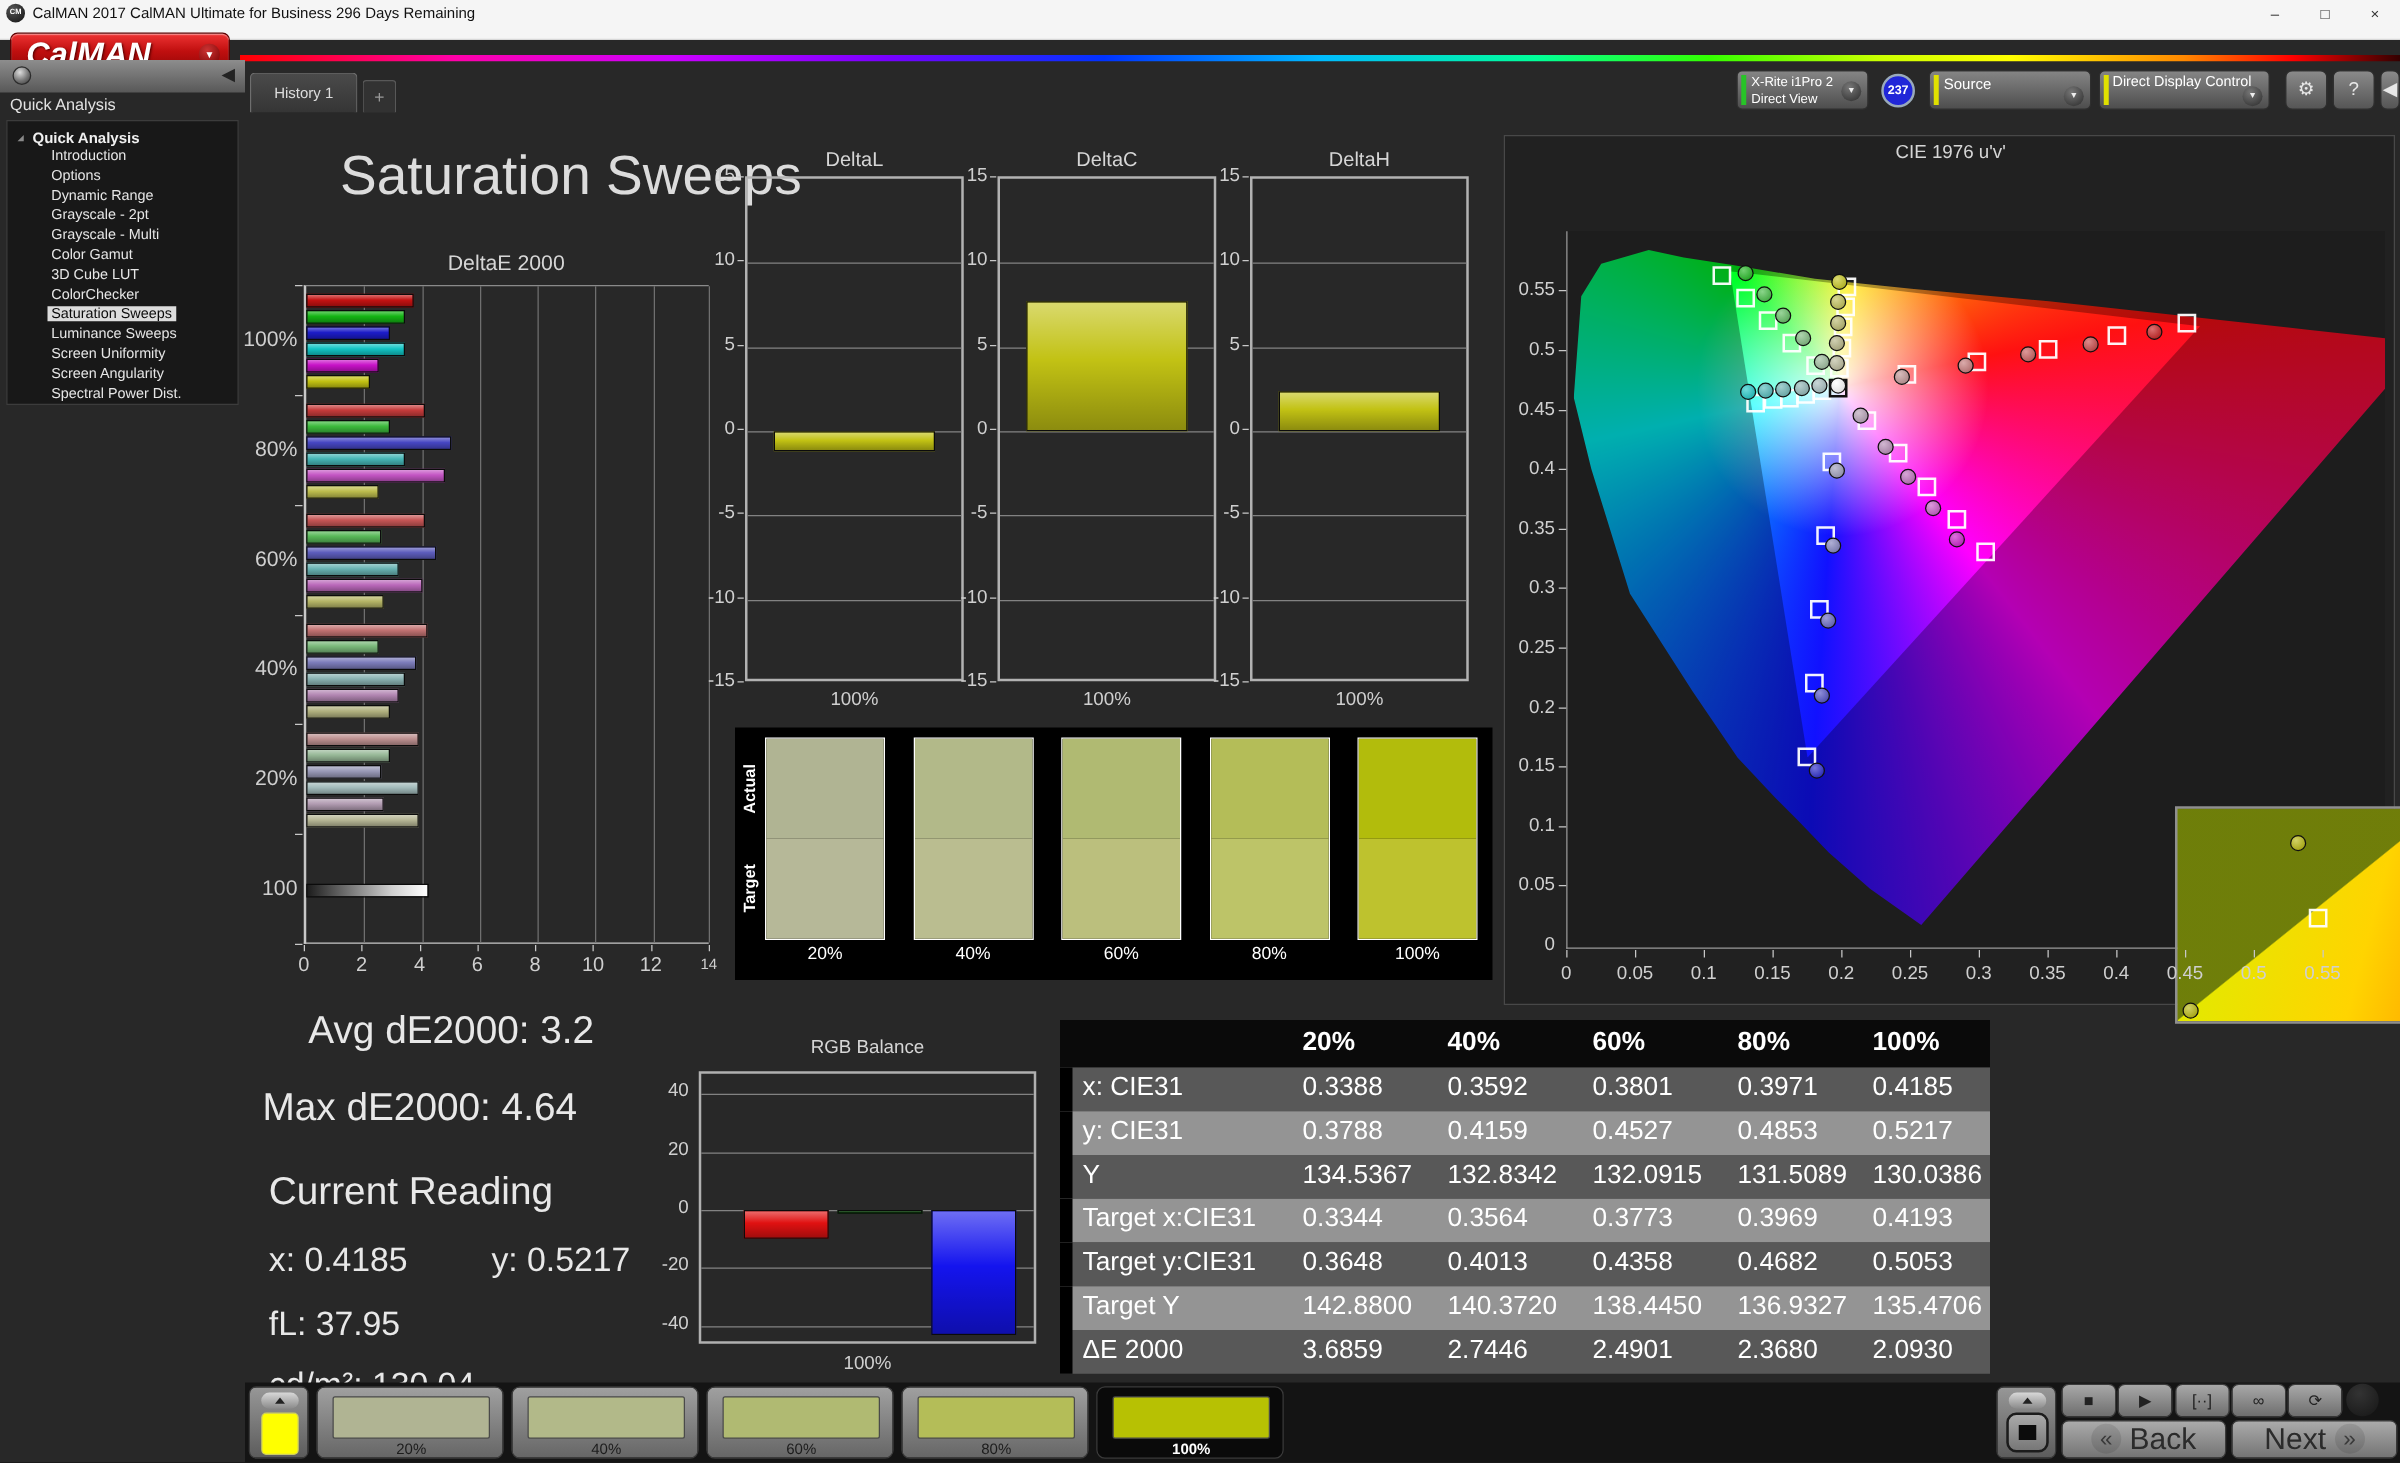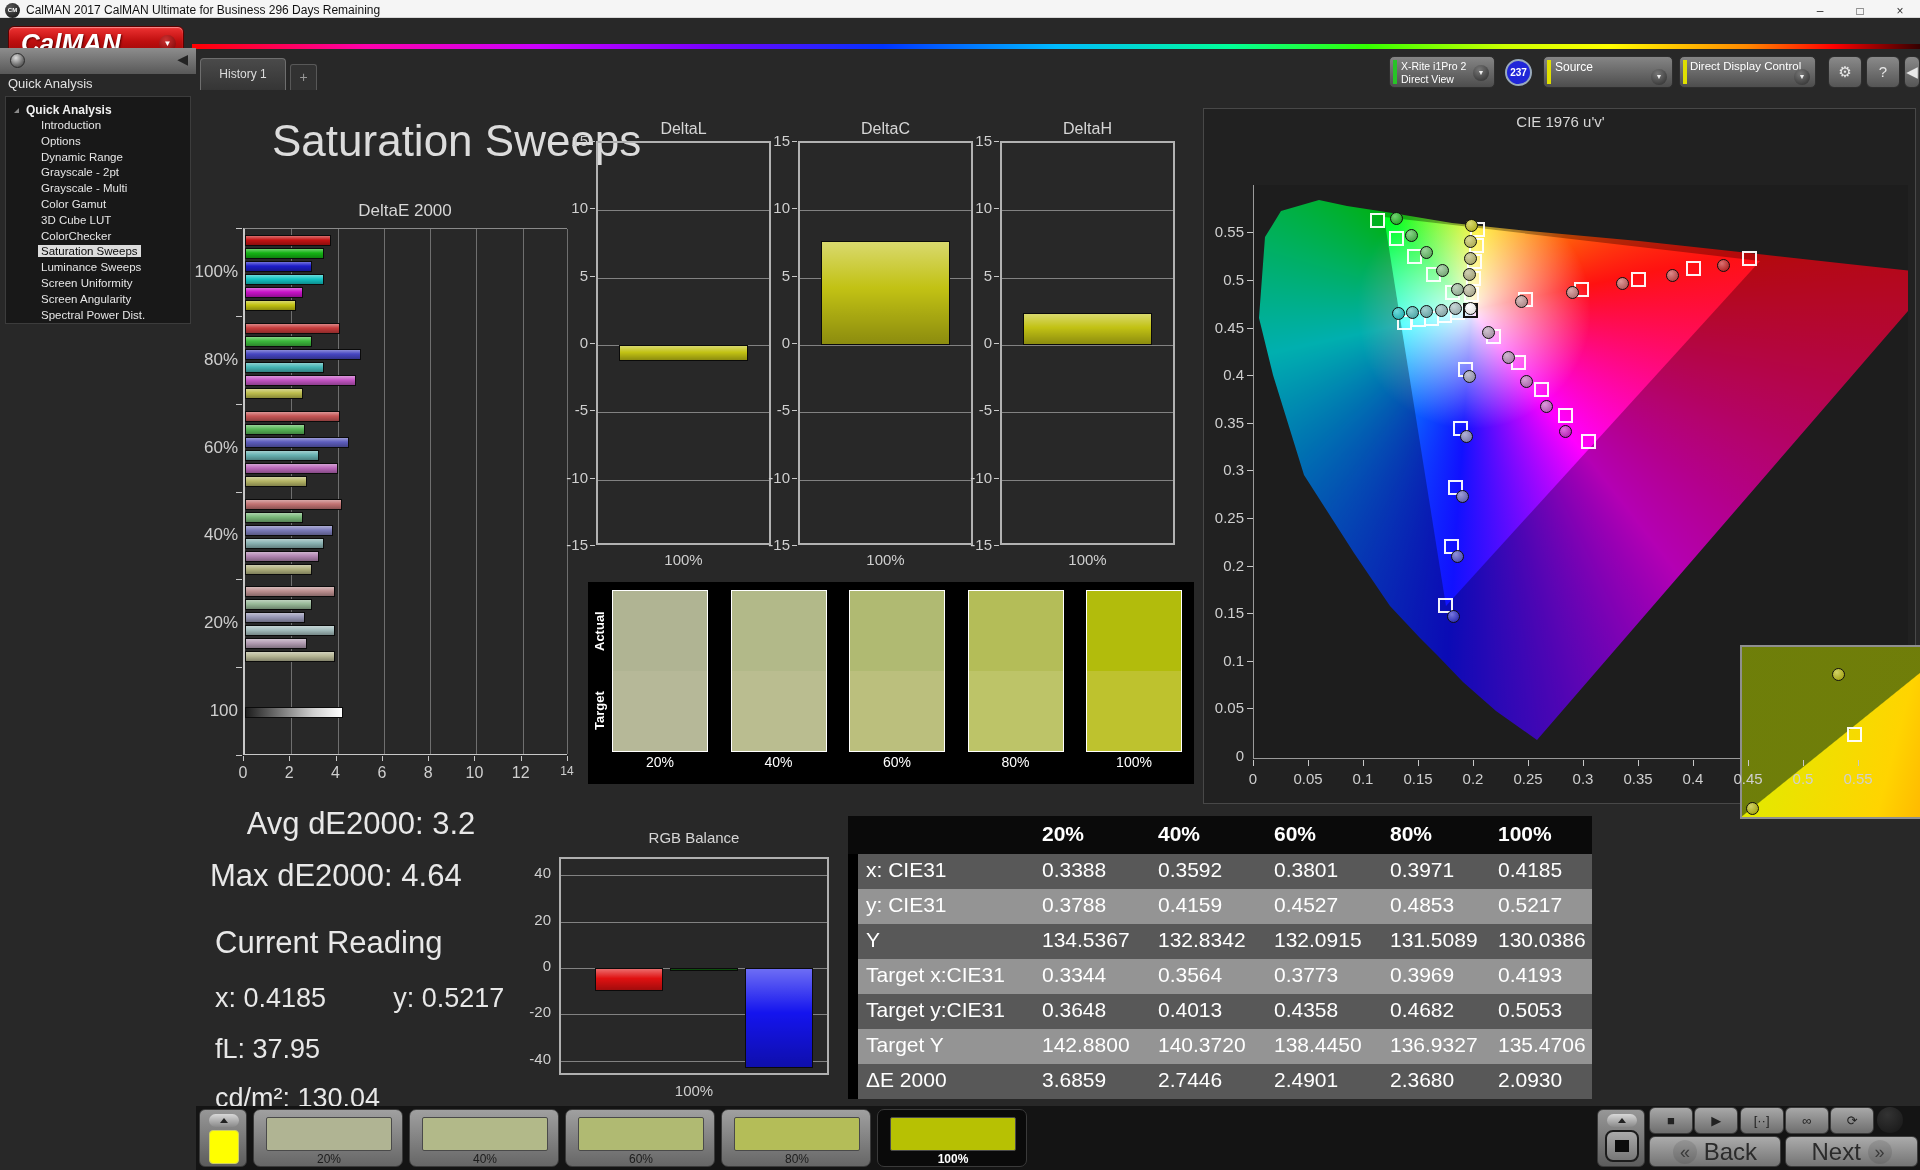--- a/index.html
+++ b/index.html
@@ -1,20 +1,20 @@
 <!DOCTYPE html>
 <html><head>
 <meta charset="utf-8">
 <style>
   html,body{margin:0;padding:0;background:#111;}
   *{box-sizing:border-box;font-family:"Liberation Sans",sans-serif;}
   .screen{position:relative;width:1920px;height:1170px;background:#282828;overflow:hidden;}
 
   
-  .titlebar{position:absolute;left:0;top:0;width:1920px;height:18px;background:#f5f5f5;border-bottom:1px solid #d8d8d8;}
+  .titlebar{position:absolute;left:0;top:0;width:1920px;height:32px;background:#f5f5f5;border-bottom:1px solid #d8d8d8;}
   .tb-icon{position:absolute;left:5px;top:3px;width:15px;height:15px;border-radius:50%;background:radial-gradient(circle at 35% 30%,#555,#111);color:#fff;font-size:6px;font-weight:bold;text-align:center;line-height:15px;}
   .tb-title{position:absolute;left:26px;top:3px;font-size:12px;color:#111;}
   .tb-btn{position:absolute;top:0;width:40px;height:22px;text-align:center;line-height:22px;font-size:12px;color:#333;}
 
   
   .logo{position:absolute;left:8px;top:26px;width:176px;height:33px;border-radius:6px;border:1px solid #5d0000;background:linear-gradient(180deg,#ee3333,#c00f0f 45%,#8d0404);box-shadow:inset 0 1px 1px rgba(255,255,255,.45);}
   .logo-text{position:absolute;left:12px;top:1px;font-size:26px;font-weight:bold;font-style:italic;color:#fff;text-shadow:1px 1px 2px #500;}
   .logo-arrow{position:absolute;right:7px;top:8px;width:17px;height:17px;border-radius:50%;background:radial-gradient(circle at 40% 30%,#c33,#700);color:#fff;font-size:8px;text-align:center;line-height:17px;}
   .rainbow{position:absolute;left:192px;top:44px;width:1728px;height:5px;
     background:linear-gradient(90deg,#f00 0%,#f0a 10%,#c0f 20%,#70f 30%,#03f 40%,#0bf 50%,#0f9 60%,#3f0 68%,#cf0 76%,#ff0 82%,#f80 90%,#f00 95%,#300 100%);}
@@ -480,21 +480,21 @@
       <div class="tickmark" style="left: 43px; top: 504.2px; width: 6px; height: 1px;"></div>
       <div class="tick-label" style="left: 0px; top: 495.2px; width: 40px; text-align: right;">0.15</div>
       <div class="tickmark" style="left: 43px; top: 551.8px; width: 6px; height: 1px;"></div>
       <div class="tick-label" style="left: 0px; top: 542.8px; width: 40px; text-align: right;">0.1</div>
       <div class="tickmark" style="left: 43px; top: 599.4px; width: 6px; height: 1px;"></div>
       <div class="tick-label" style="left: 0px; top: 590.4px; width: 40px; text-align: right;">0.05</div>
       <div class="tick-label" style="left: 22px; top: 638px; width: 18px; text-align: right;">0</div>
     </div>
 
   <div class="stats">
-    <div class="stat-big" style="text-align:center;margin-bottom:16px;">Avg dE2000: 3.2</div>
+    <div class="stat-big" style="text-align:center;margin-bottom:26px;">Avg dE2000: 3.2</div>
     <div class="stat-big" style="text-align:left;margin-bottom:31px;">Max dE2000: 4.64</div>
     <div class="stat-big" style="margin-left:5px;margin-bottom:22px;">Current Reading</div>
     <div class="stat-med" style="margin-left:5px;margin-bottom:20px;">
       <span>x: 0.4185</span>
       <span style="display:inline-block;width:52px;"></span>
       <span>y: 0.5217</span>
     </div>
     <div class="stat-med" style="margin-left:5px;margin-bottom:18px;">fL: 37.95</div>
     <div class="stat-med" style="margin-left:5px;">cd/m²: 130.04</div>
   </div>

